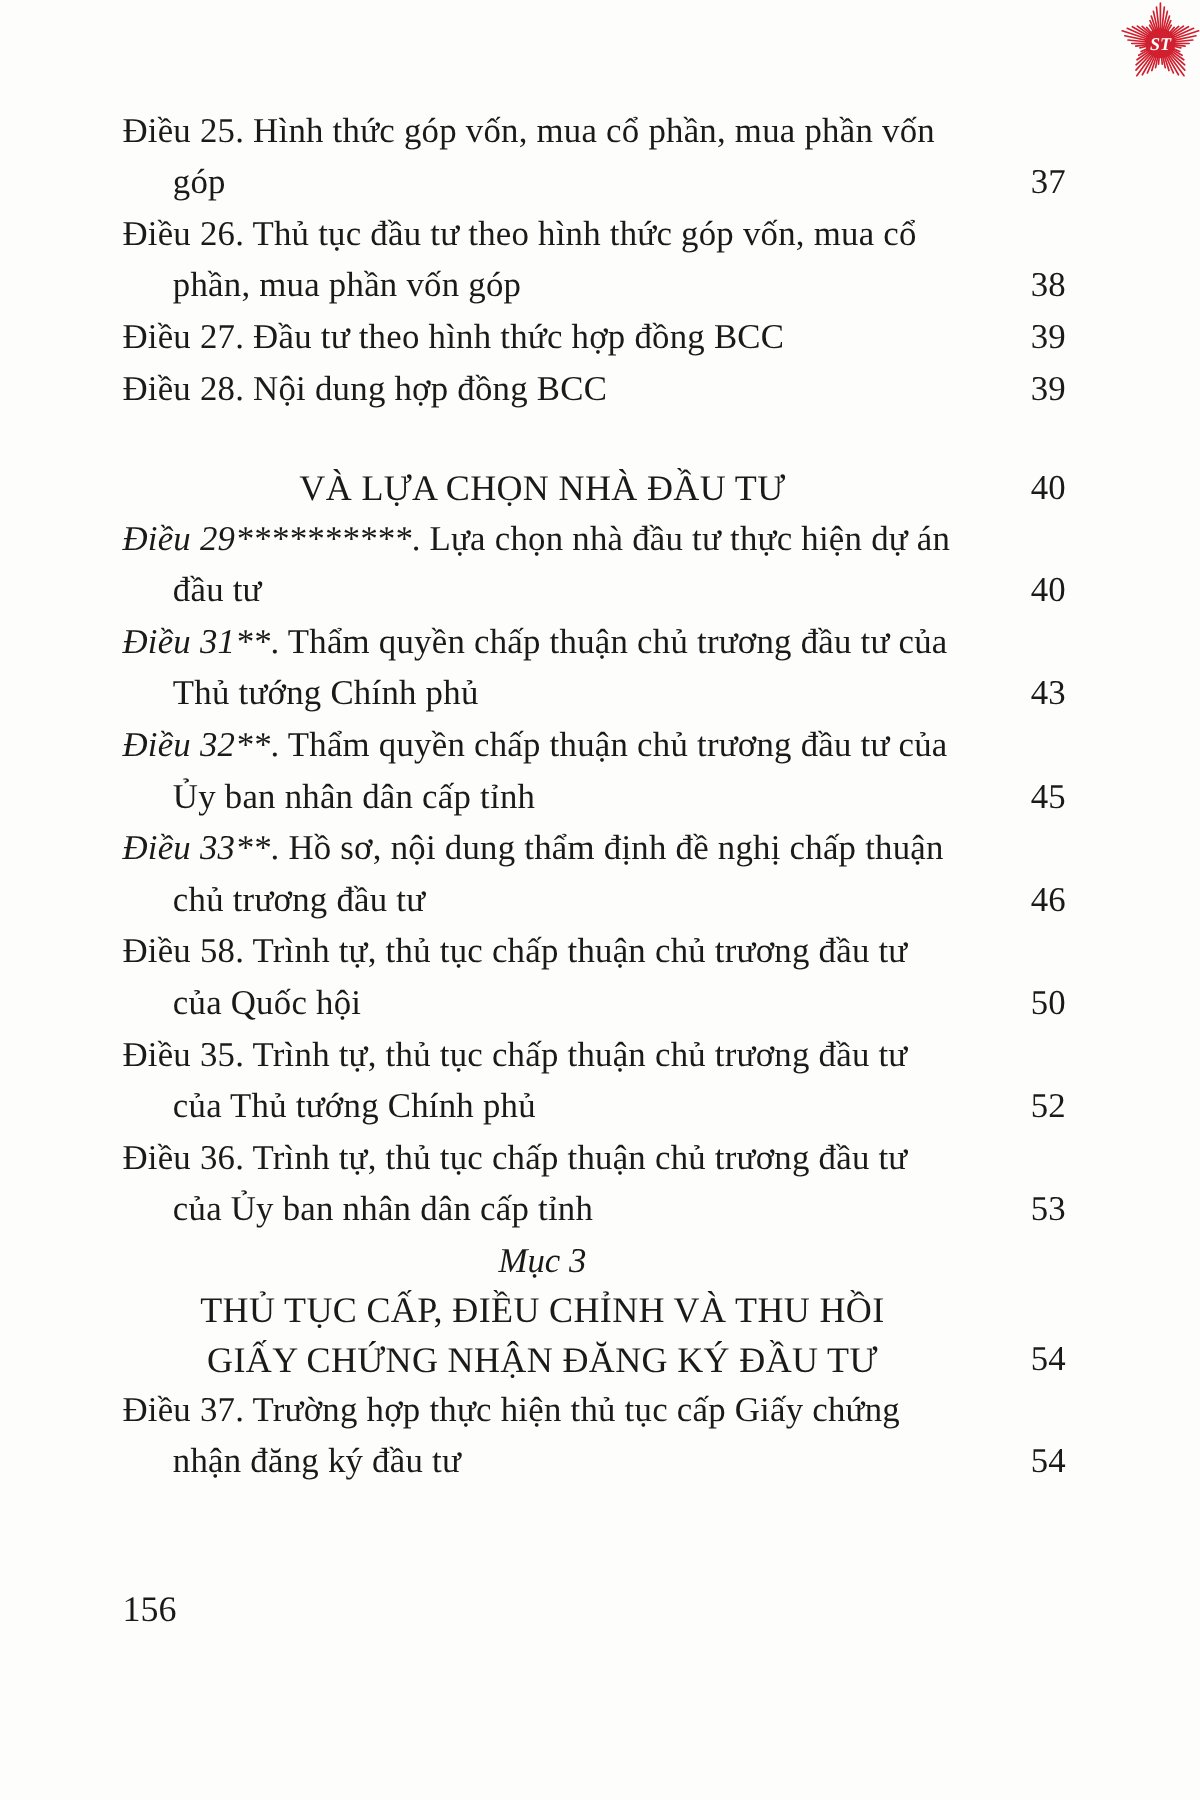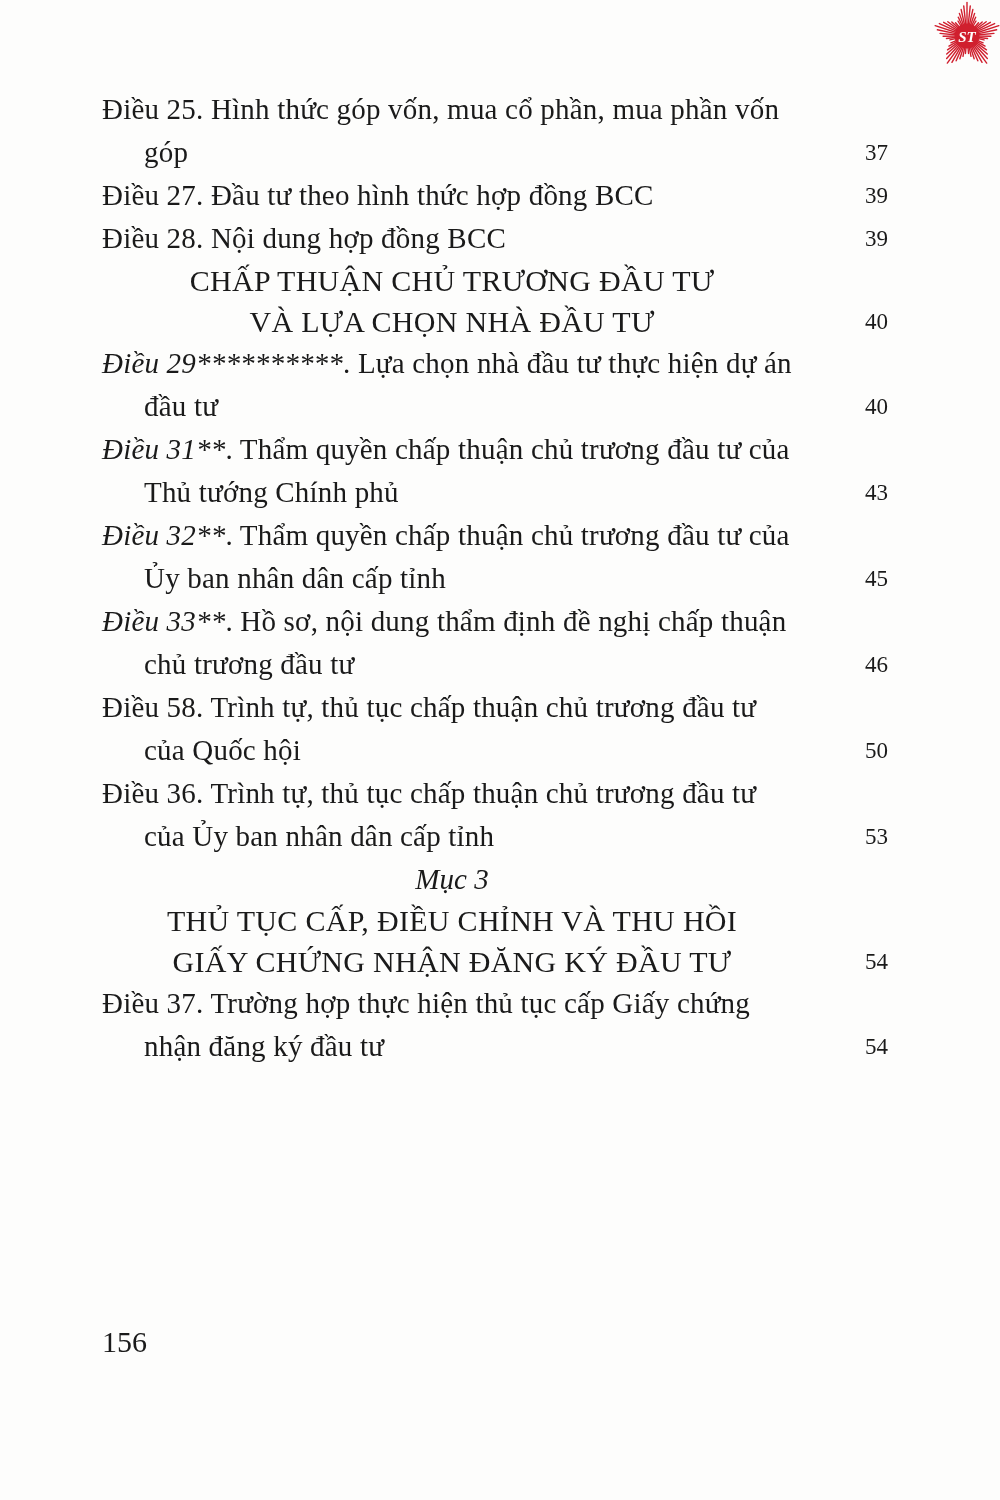--- a/index.html
+++ b/index.html
@@ -39,21 +39,21 @@
     text-indent: -42px;
     letter-spacing: 0.2px;
   }
   .prefix { }
   .pg {
     position: absolute;
     right: -86px;
     bottom: 0;
     width: 86px;
     text-align: right;
-    font-size: 23px;
+    font-size: 29px;
     line-height: 43px;
   }
 
   .section { position: relative; }
   .kicker {
     font-style: italic;
     font-size: 29px;
     line-height: 42px;
     text-align: center;
   }
@@ -141,34 +141,38 @@
     <text id="logo-monogram" x="35" y="40.5" text-anchor="middle" font-size="15" font-family="Liberation Serif, serif" font-style="italic" font-weight="bold" fill="#ffffff">ST</text>
   </svg>
 
   <div class="content">
 
     <div class="entry">
       <p class="entry-text"><em class="prefix"></em><span>Điều 25. Hình thức góp vốn, mua cổ phần, mua phần vốn góp</span></p>
       <span class="pg">37</span>
     </div>
 
+    <div class="entry">
+      <p class="entry-text"><em class="prefix"></em><span>Điều 26. Thủ tục đầu tư theo hình thức góp vốn, mua cổ phần, mua phần vốn góp</span></p>
+      <span class="pg">38</span>
+    </div>
 
     <div class="entry">
       <p class="entry-text"><em class="prefix"></em><span>Điều 27. Đầu tư theo hình thức hợp đồng BCC</span></p>
       <span class="pg">39</span>
     </div>
 
     <div class="entry">
       <p class="entry-text"><em class="prefix"></em><span>Điều 28. Nội dung hợp đồng BCC</span></p>
       <span class="pg">39</span>
     </div>
 
     <div class="section">
       <div class="sec-row">
-        <p class="sec-title"><span>CHẤP THUẬN CHỦ TRƯƠNG ĐẦU TƯ</span><br><span>VÀ LỰA CHỌN NHÀ ĐẦU TƯ</span></p>
+        <p class="sec-title"><br><span>VÀ LỰA CHỌN NHÀ ĐẦU TƯ</span></p>
         <span class="pg">40</span>
       </div>
     </div>
 
     <div class="entry">
       <p class="entry-text"><em class="prefix">Điều 29**********</em><span>. Lựa chọn nhà đầu tư thực hiện dự án đầu tư</span></p>
       <span class="pg">40</span>
     </div>
 
 
@@ -185,20 +189,24 @@
     <div class="entry">
       <p class="entry-text"><em class="prefix">Điều 33**</em><span>. Hồ sơ, nội dung thẩm định đề nghị chấp thuận chủ trương đầu tư</span></p>
       <span class="pg">46</span>
     </div>
 
     <div class="entry">
       <p class="entry-text"><em class="prefix"></em><span>Điều 58. Trình tự, thủ tục chấp thuận chủ trương đầu tư của Quốc hội</span></p>
       <span class="pg">50</span>
     </div>
 
+    <div class="entry">
+      <p class="entry-text"><em class="prefix"></em><span>Điều 35. Trình tự, thủ tục chấp thuận chủ trương đầu tư của Thủ tướng Chính phủ</span></p>
+      <span class="pg">52</span>
+    </div>
 
     <div class="entry">
       <p class="entry-text"><em class="prefix"></em><span>Điều 36. Trình tự, thủ tục chấp thuận chủ trương đầu tư của Ủy ban nhân dân cấp tỉnh</span></p>
       <span class="pg">53</span>
     </div>
 
     <div class="section">
       <p class="kicker">Mục 3</p>
       <div class="sec-row">
         <p class="sec-title"><span>THỦ TỤC CẤP, ĐIỀU CHỈNH VÀ THU HỒI</span><br><span>GIẤY CHỨNG NHẬN ĐĂNG KÝ ĐẦU TƯ</span></p>

